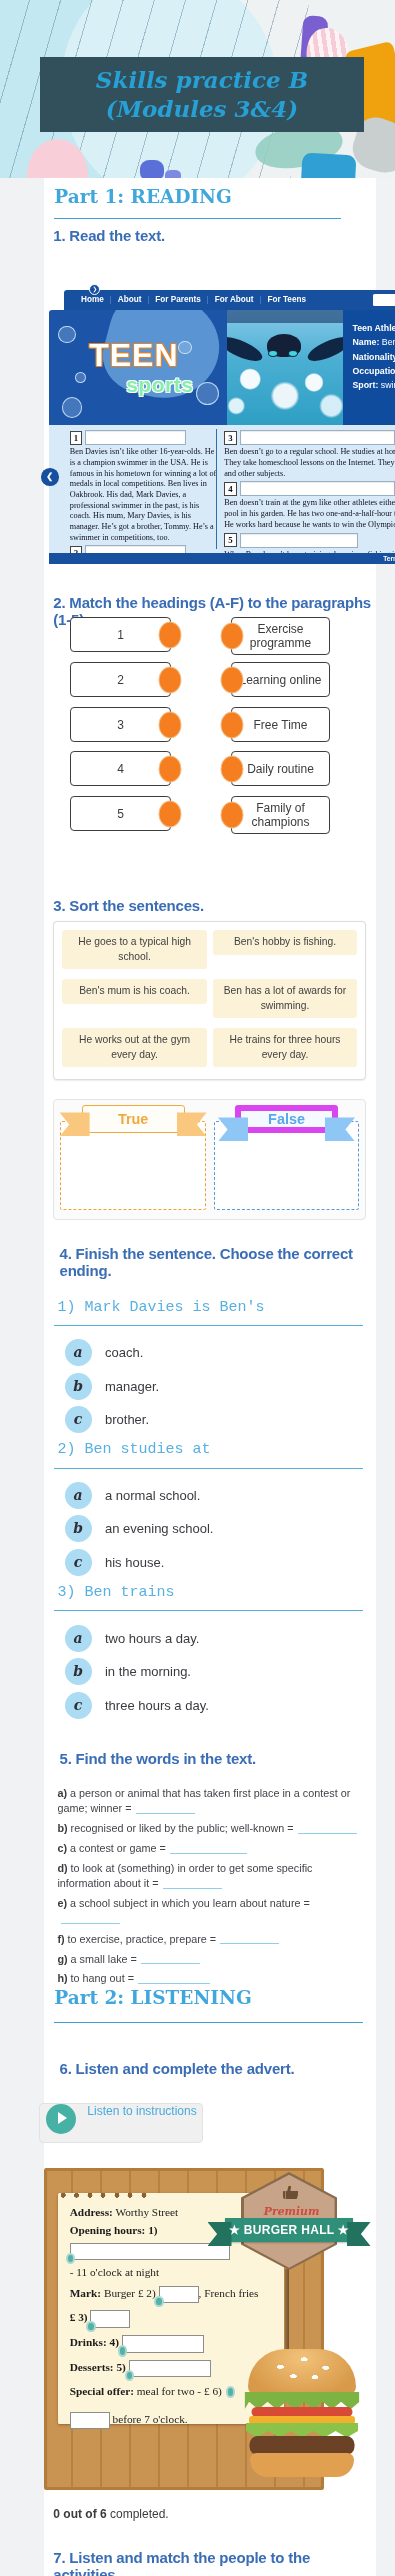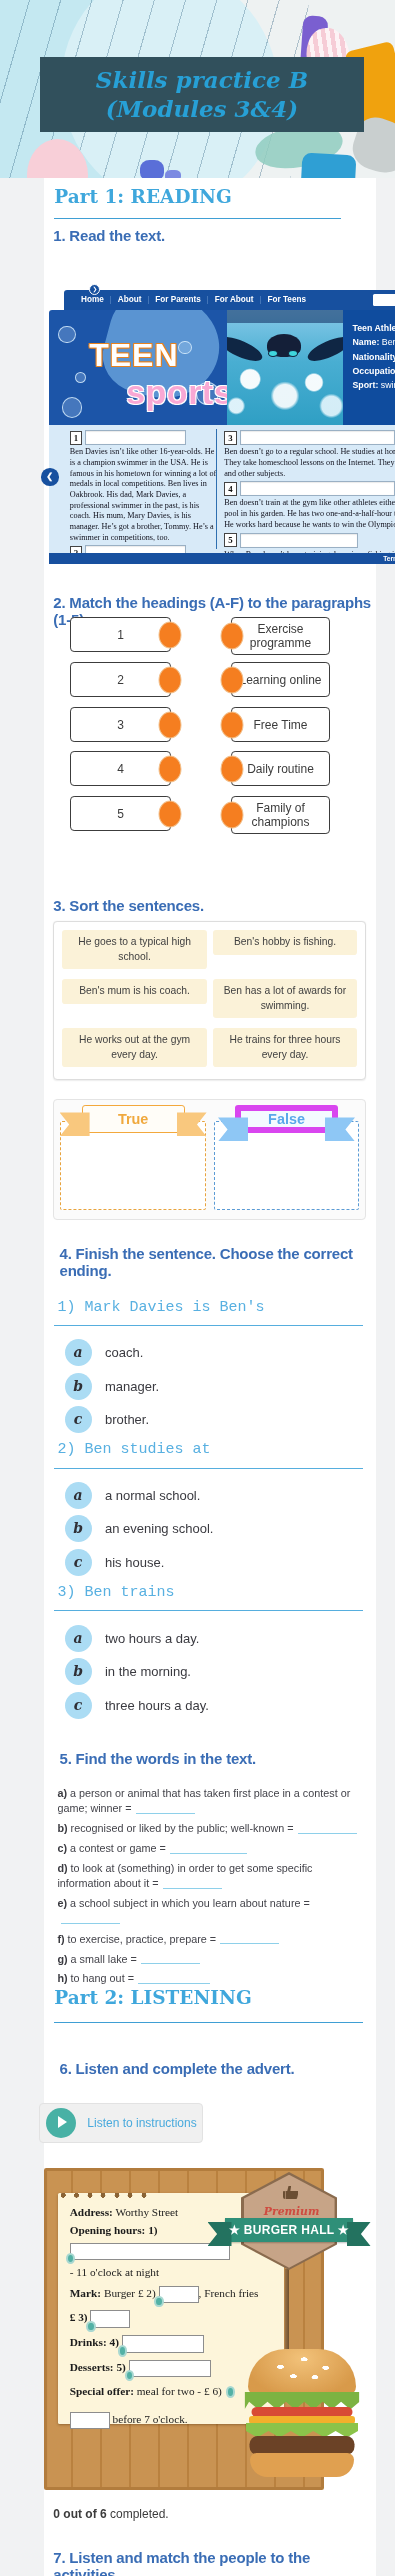--- a/index.html
+++ b/index.html
@@ -46,21 +46,21 @@
   .webnav .sep{color:#7fa8d9;font-size:7.7px}
   .nav-chevron{position:absolute;left:40px;top:-3.1px;width:11.3px;height:11.3px;border-radius:50%;background:#17509f;
     border:1px solid #fff;color:#fff;font-size:5.7px;text-align:center;line-height:9.3px;font-family:"Liberation Sans",sans-serif}
   .searchbox{position:absolute;left:309px;top:3.6px;width:98px;height:12.4px;background:#fff;border-radius:1.5px}
   .banner{position:absolute;left:0;top:23px;width:443px;height:115px;background:#1c55a8;border-radius:3.1px 3.1px 0 0;overflow:hidden}
   .logo{position:absolute;left:0;top:0;width:178px;height:115px}
   .splash{position:absolute;left:57px;top:-15.5px;width:113px;height:103px;background:#6fa9e0;border-radius:45% 55% 60% 40%;opacity:.75;transform:rotate(15deg)}
   .bub{position:absolute;border:1px solid rgba(220,240,255,.8);border-radius:50%;background:rgba(190,225,250,.25)}
   .logo-teen{position:absolute;left:40px;top:27px;font-family:"Liberation Sans",sans-serif;font-weight:bold;font-size:32px;color:#fff;
     letter-spacing:1px;text-shadow:1px 1px 0 #e8821e,-1px 1px 0 #e8821e,1px -1px 0 #e8821e,-1px -1px 0 #e8821e}
-  .logo-sports{position:absolute;left:77px;top:63px;font-family:"Liberation Sans",sans-serif;font-weight:bold;font-size:34px;color:#f9a8d4;
+  .logo-sports{position:absolute;left:77px;top:63px;font-family:"Liberation Sans",sans-serif;font-weight:bold;font-size:21px;color:#86efac;
     letter-spacing:0.5px;text-shadow:1px 1px 0 #fff,-1px 1px 0 #fff,1px -1px 0 #fff,-1px -1px 0 #fff}
   .photo{position:absolute;left:178px;top:0;width:116px;height:115px;background:linear-gradient(180deg,#86c9e8 0%,#49aed2 45%,#2f9fc4 100%);overflow:hidden}
   .lane{position:absolute;left:0;top:0;width:100%;height:13.4px;background:rgba(12,40,92,.55)}
   .cap{position:absolute;left:40px;top:24px;width:34px;height:23px;background:#141f38;border-radius:50% 50% 40% 40%}
   .goggle{position:absolute;top:40px;width:10.3px;height:7.2px;background:#3fd6dd;border-radius:50%;border:1px solid #10233f}
   .arm{position:absolute;top:31px;width:46px;height:15.5px;background:#0f2644;border-radius:50%}
   .foam{position:absolute;left:0;top:49px;width:100%;height:67px;
     background:radial-gradient(circle 15.5px at 20% 30%,rgba(255,255,255,.95) 60%,transparent 70%),
       radial-gradient(circle 20.6px at 50% 55%,rgba(255,255,255,.9) 55%,transparent 70%),
       radial-gradient(circle 13.4px at 75% 35%,rgba(255,255,255,.95) 60%,transparent 72%),
@@ -124,21 +124,21 @@
   .opt-text{font-size:13px;color:#3a3a40}
 
   
   .findlist{left:13.4px;width:307px}
   .fitem{font-size:10.8px;color:#43434a;line-height:1.42;margin-bottom:4.6px}
   .fitem b{font-weight:bold;color:#3b3b41}
   .blank{display:inline-block;width:59px;height:9.3px;border-bottom:1px solid #8ed0ea;margin-left:4.1px;vertical-align:-1.5px}
 
   
   .player{left:-5.2px;width:164px;height:40px;background:#f0f0f0;border:0.5px solid #e2e2e2;border-radius:4.1px;
-    display:flex;align-items:center;gap:11.3px;padding-left:6.2px}
+    display:flex;align-items:flex-start;gap:11.3px;padding-left:6.2px}
   .playbtn{width:30px;height:30px;border-radius:50%;background:#48b1a5;position:relative;flex:0 0 30px}
   .playbtn::after{content:"";position:absolute;left:12px;top:8.2px;border-left:9.3px solid #fff;
     border-top:6.7px solid transparent;border-bottom:6.7px solid transparent}
   .player span{font-size:12px;color:#49aadd}
 
   
   .advert{left:0;width:314px;height:326px}
   .wood{position:absolute;left:0;top:0;width:280px;height:322px;border-radius:2.1px;
     background:repeating-linear-gradient(90deg,#c99352 0 27px,#b9813f 27px 29px),
                linear-gradient(180deg,#cf9a58,#c18a47);box-shadow:inset 0 0 0 3.1px #b27c3d}

